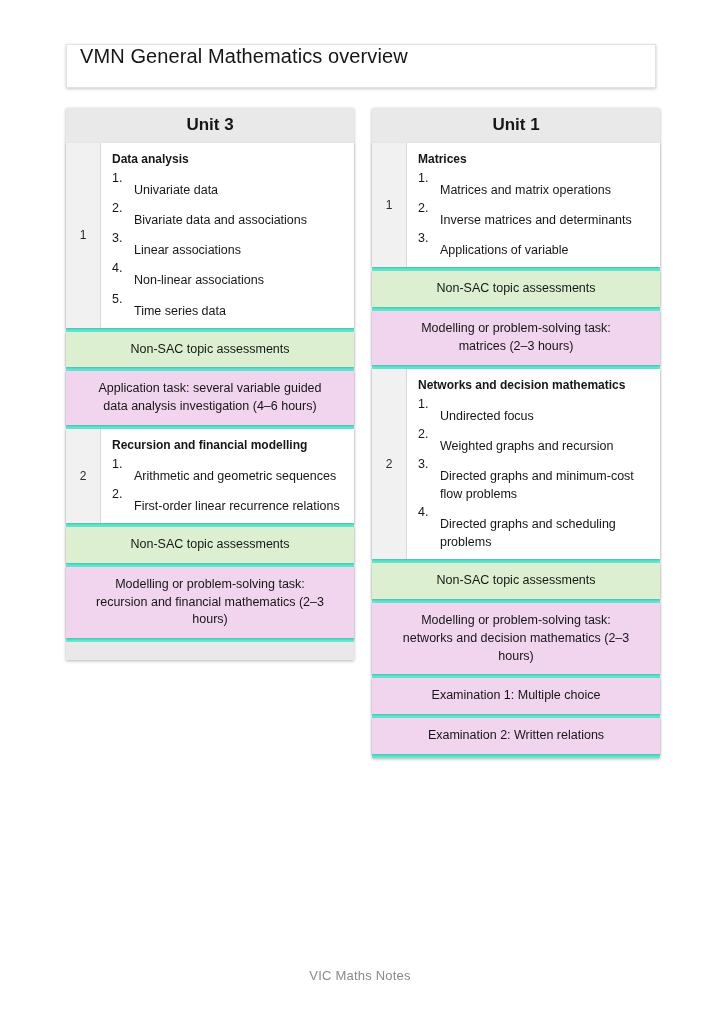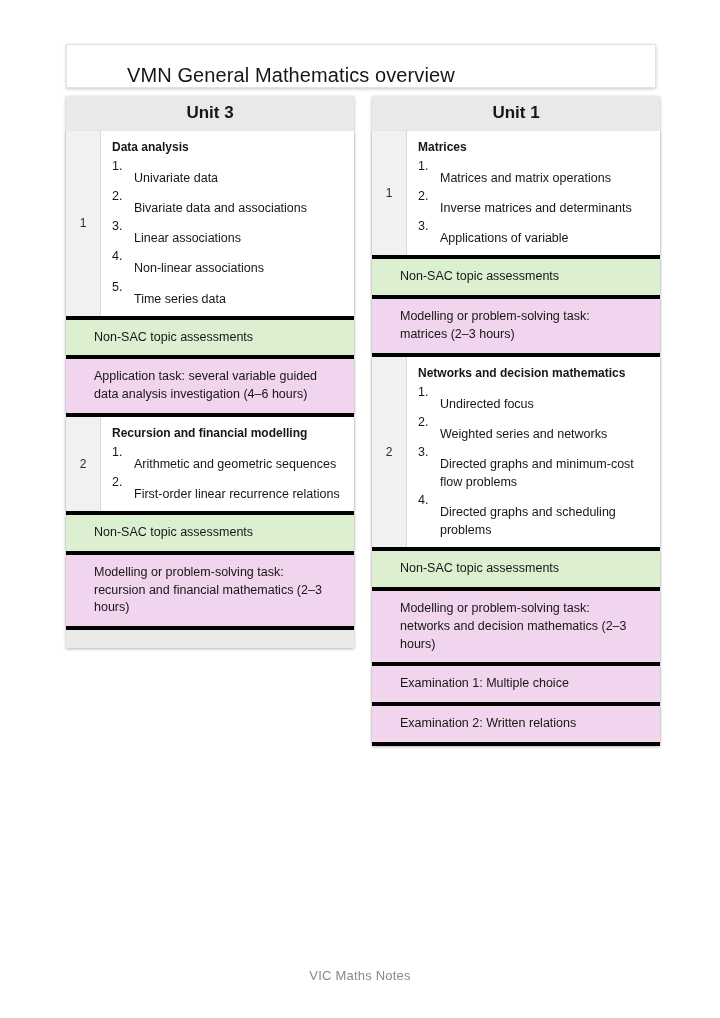--- a/index.html
+++ b/index.html
@@ -28,45 +28,44 @@
     position: absolute;
     left: 66px;
     top: 44px;
     width: 590px;
     height: 44px;
     background: #ffffff;
     border: 1px solid #e2e2e2;
     box-shadow: 0 1px 3px rgba(0,0,0,0.22);
     box-sizing: border-box;
     display: flex;
-    align-items: flex-end;
-    padding-left: 47px;
+    align-items: flex-start;
   }
   .title-text {
     font-size: 20px;
     font-weight: 400;
     color: #161616;
     padding-left: 13px;
     letter-spacing: 0.1px;
   }
 
   
   .columns {
     position: absolute;
     left: 66px;
     top: 96px;
     width: 590px;
   }
 
   .unit-col {
     position: absolute;
-    top: 0;
+    top: 12px;
     width: 288px;
     box-shadow: 0 1px 3px rgba(0,0,0,0.30);
-    background: #000000;
+    background: #5eead4;
     box-sizing: border-box;
   }
   .unit-col.left  { left: 0px; }
   .unit-col.right { left: 306px; }
 
   .unit-header {
     background: #e9e9e9;
     text-align: center;
     font-size: 17px;
     font-weight: bold;
@@ -127,21 +126,21 @@
     align-items: flex-start;
   }
   .topic-list li .num {
     width: 22px;
     min-width: 22px;
   }
   .topic-list li .txt { flex: 1; margin-top: 12px; }
 
   
   .assess {
-    text-align: left;
+    text-align: center;
     font-size: 12.5px;
     line-height: 1.42;
     padding: 9px 28px;
   }
   .assess.green { background: #dcf0d1; }
   .assess.pink  { background: #f1d4ed; }
 
   
   .filler {
     height: 18px;
@@ -253,21 +252,21 @@
             <div class="topic-num">2</div>
             <div class="topic-body">
               <div class="topic-title">Networks and decision mathematics</div>
               <ul class="topic-list">
                 <li>
                   <span class="num">1.</span>
                   <span class="txt">Undirected focus</span>
                 </li>
                 <li>
                   <span class="num">2.</span>
-                  <span class="txt">Weighted series and networks</span>
+                  <span class="txt">Weighted graphs and recursion</span>
                 </li>
                 <li>
                   <span class="num">3.</span>
                   <span class="txt">Directed graphs and minimum-cost flow problems</span>
                 </li>
                 <li>
                   <span class="num">4.</span>
                   <span class="txt">Directed graphs and scheduling problems</span>
                 </li>
               </ul>

